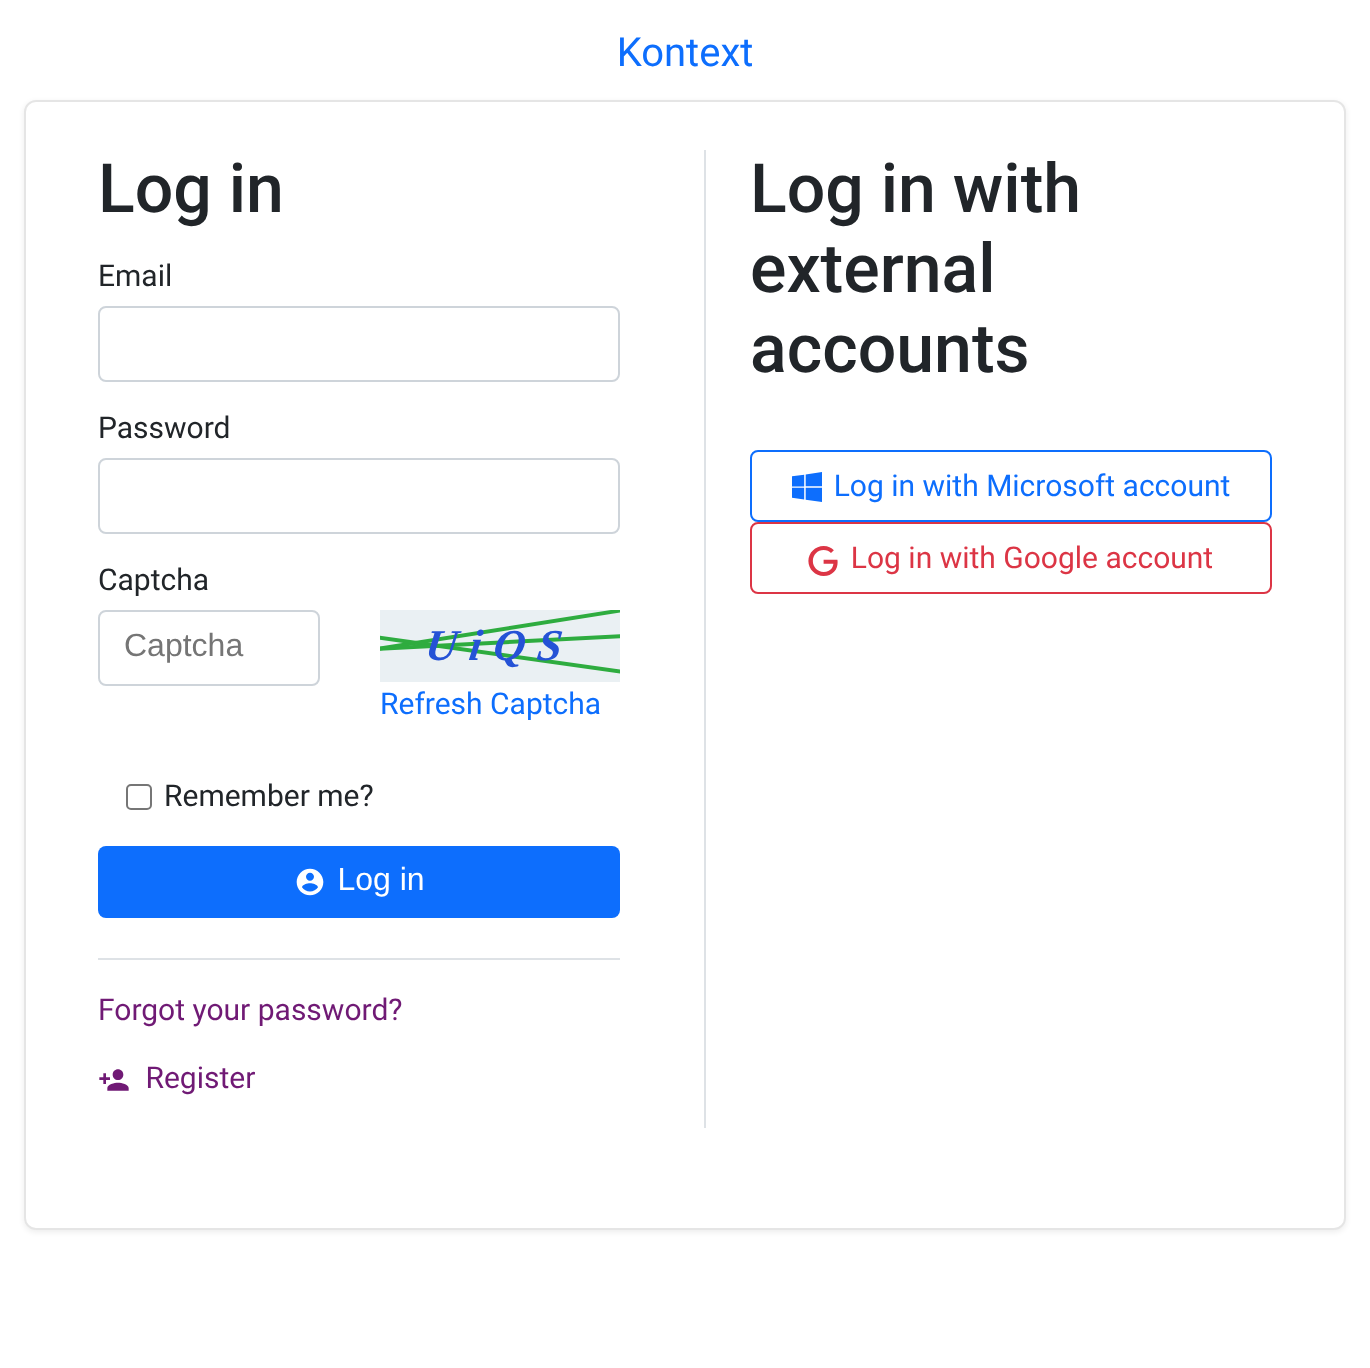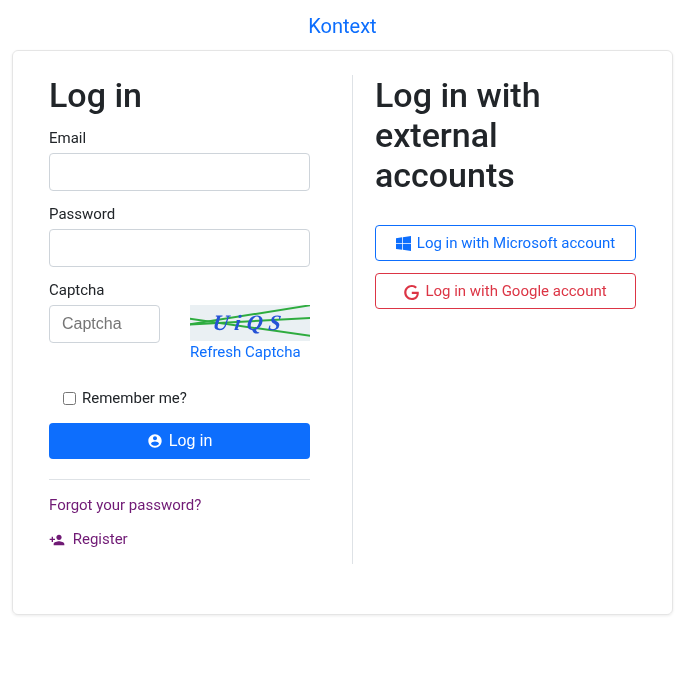--- a/index.html
+++ b/index.html
@@ -155,21 +155,20 @@
       display: flex;
       align-items: center;
       justify-content: center;
       gap: 6px;
       width: 100%;
       padding: 8px 0;
       font-size: 15px;
       border-radius: 4px;
       background: #fff;
       cursor: pointer;
-      margin-bottom: 12px;
       text-decoration: none;
     }
     .btn-outline-ms {
       border: 1px solid #0d6efd;
       color: #0d6efd;
     }
     .btn-outline-g {
       border: 1px solid #dc3545;
       color: #dc3545;
       align-items: flex-end;

